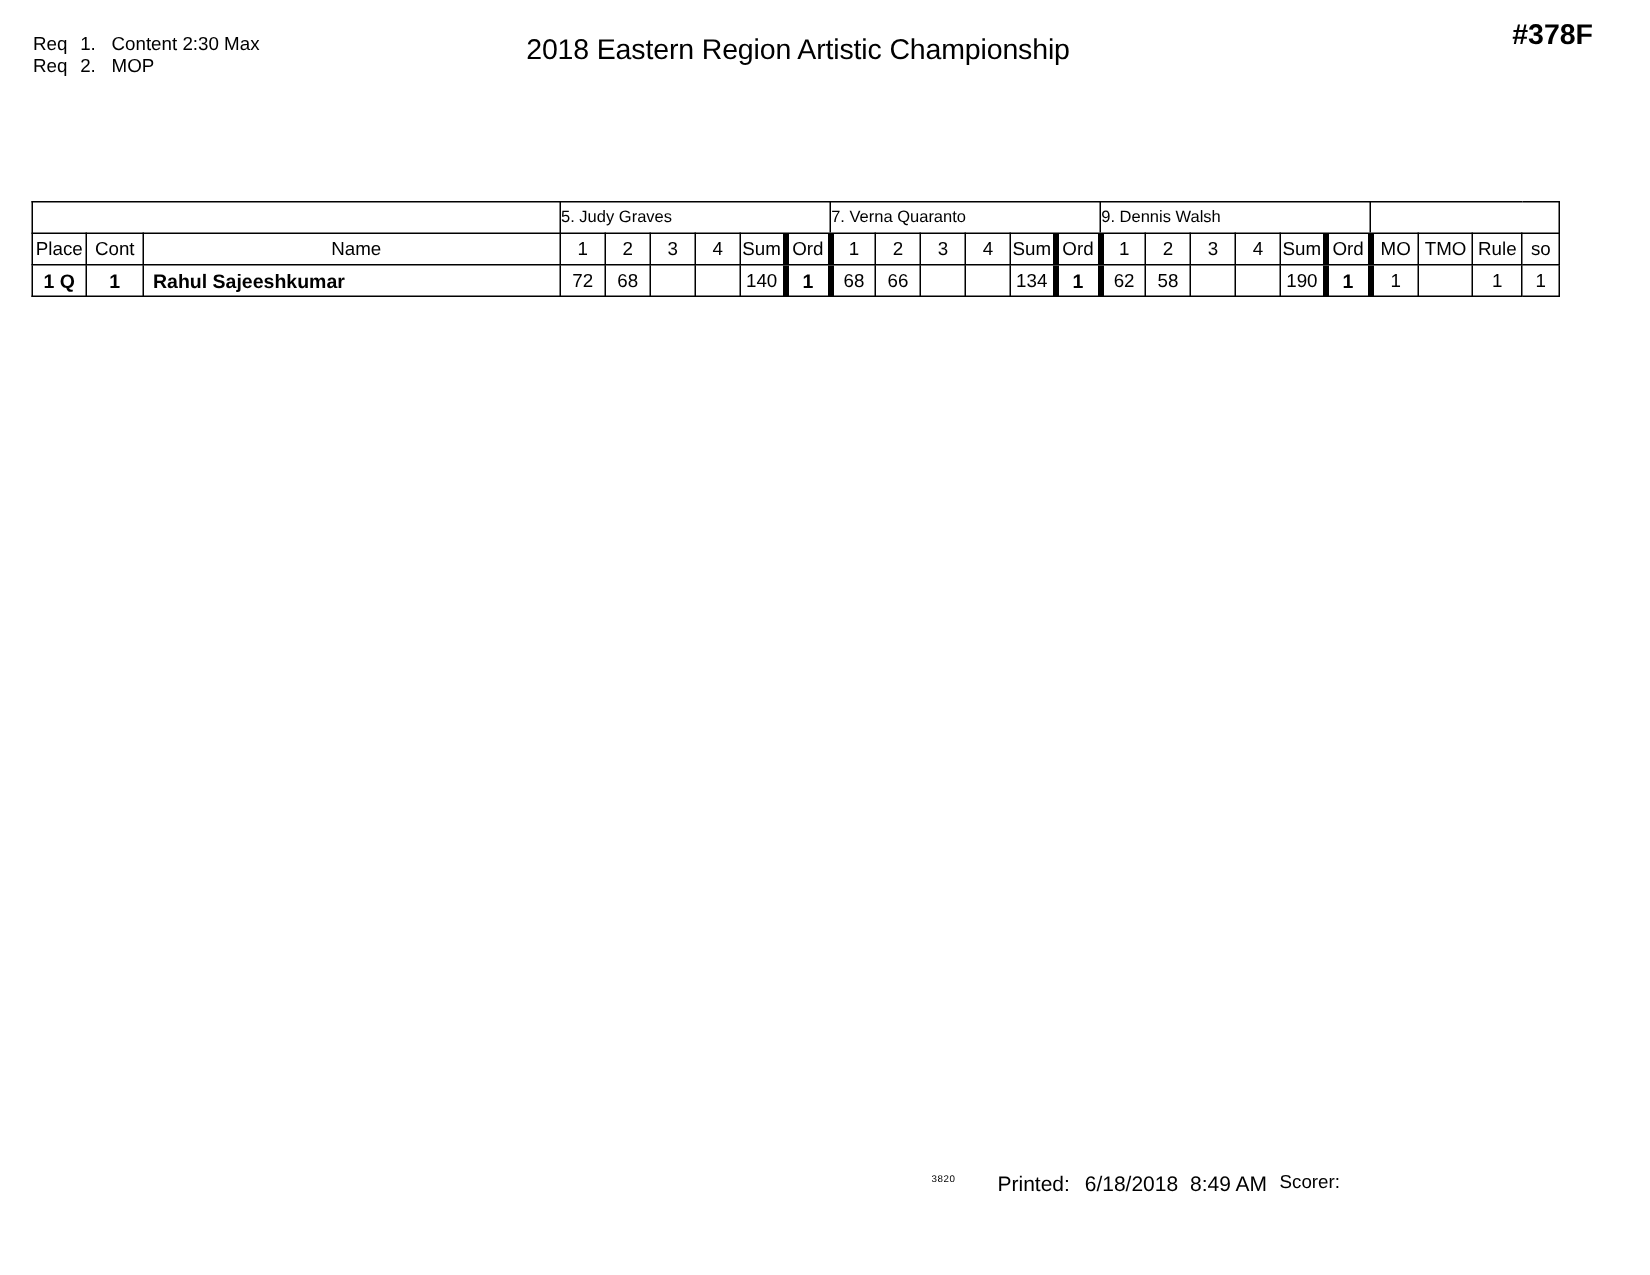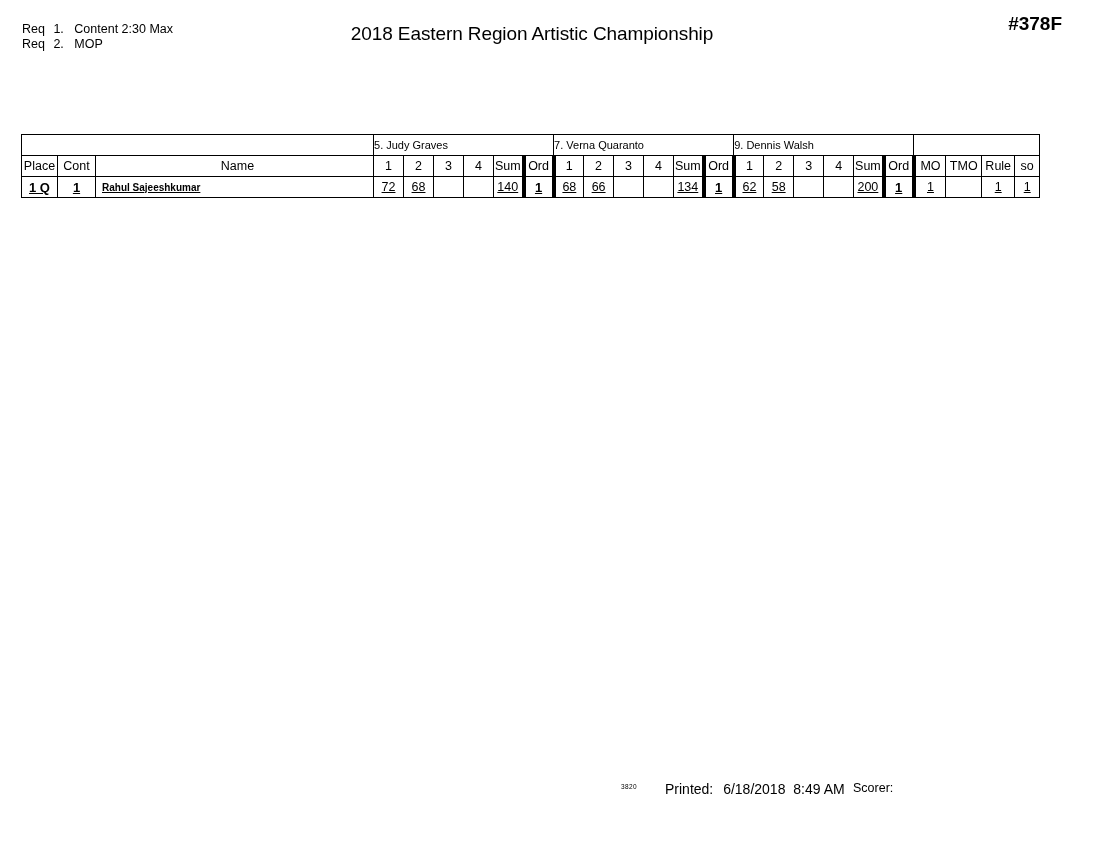--- a/index.html
+++ b/index.html
@@ -113,26 +113,25 @@
     padding-left: 6px;
     margin-top: 22px;
   }
 
   
   tr.datarow td {
     font-size: 13px;
     font-weight: bold;
     text-align: center;
     height: 20px;
-    text-decoration: underline;
   }
   tr.datarow td.name-c {
     text-align: left;
     padding-left: 6px;
-    font-size: 10px;
+    font-size: 13px;
   }
   tr.datarow td.score {
     font-weight: normal;
     font-size: 12.5px;
     text-align: center;
   }
   tr.datarow td.tail {
     font-weight: normal;
     font-size: 12.5px;
   }
@@ -292,21 +291,21 @@
       <td class="score">66</td>
       <td class="score"></td>
       <td class="score"></td>
       <td class="score pre-ord">134</td>
       <td class="ord-col">1</td>
 
       <td class="score">62</td>
       <td class="score">58</td>
       <td class="score"></td>
       <td class="score"></td>
-      <td class="score pre-ord">200</td>
+      <td class="score pre-ord">190</td>
       <td class="ord-col">1</td>
 
       <td class="tail">1</td>
       <td class="tail"></td>
       <td class="tail">1</td>
       <td class="tail">1</td>
     </tr>
   </tbody>
     </table>
 </div>

